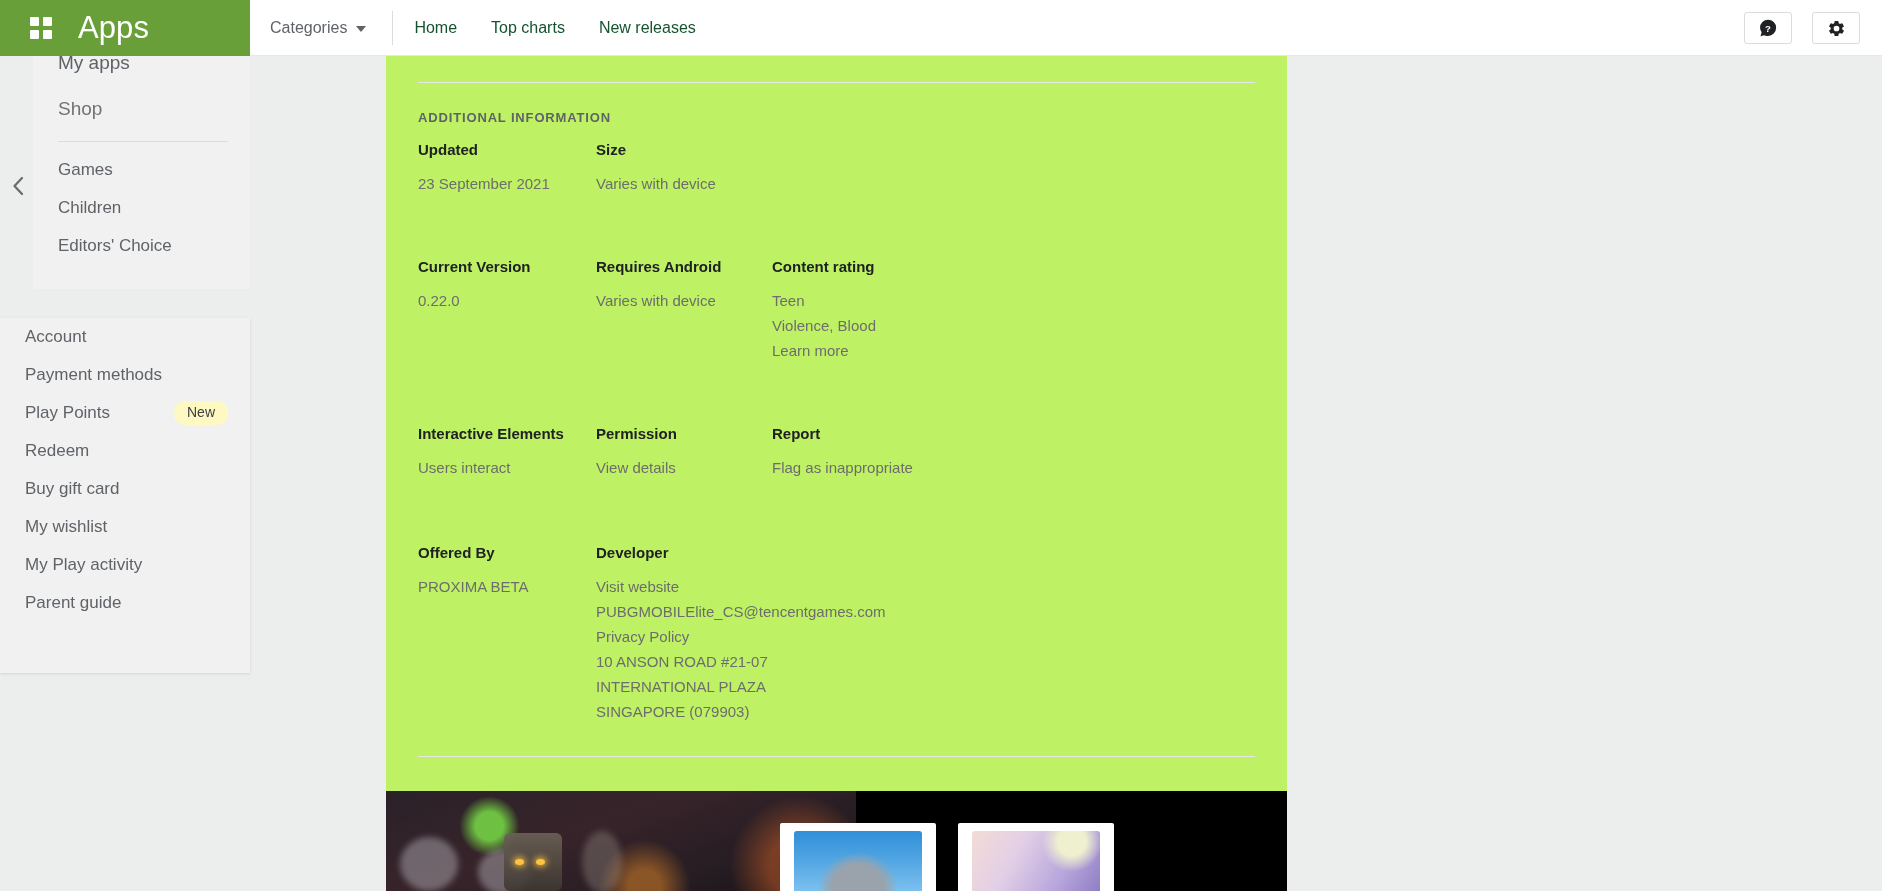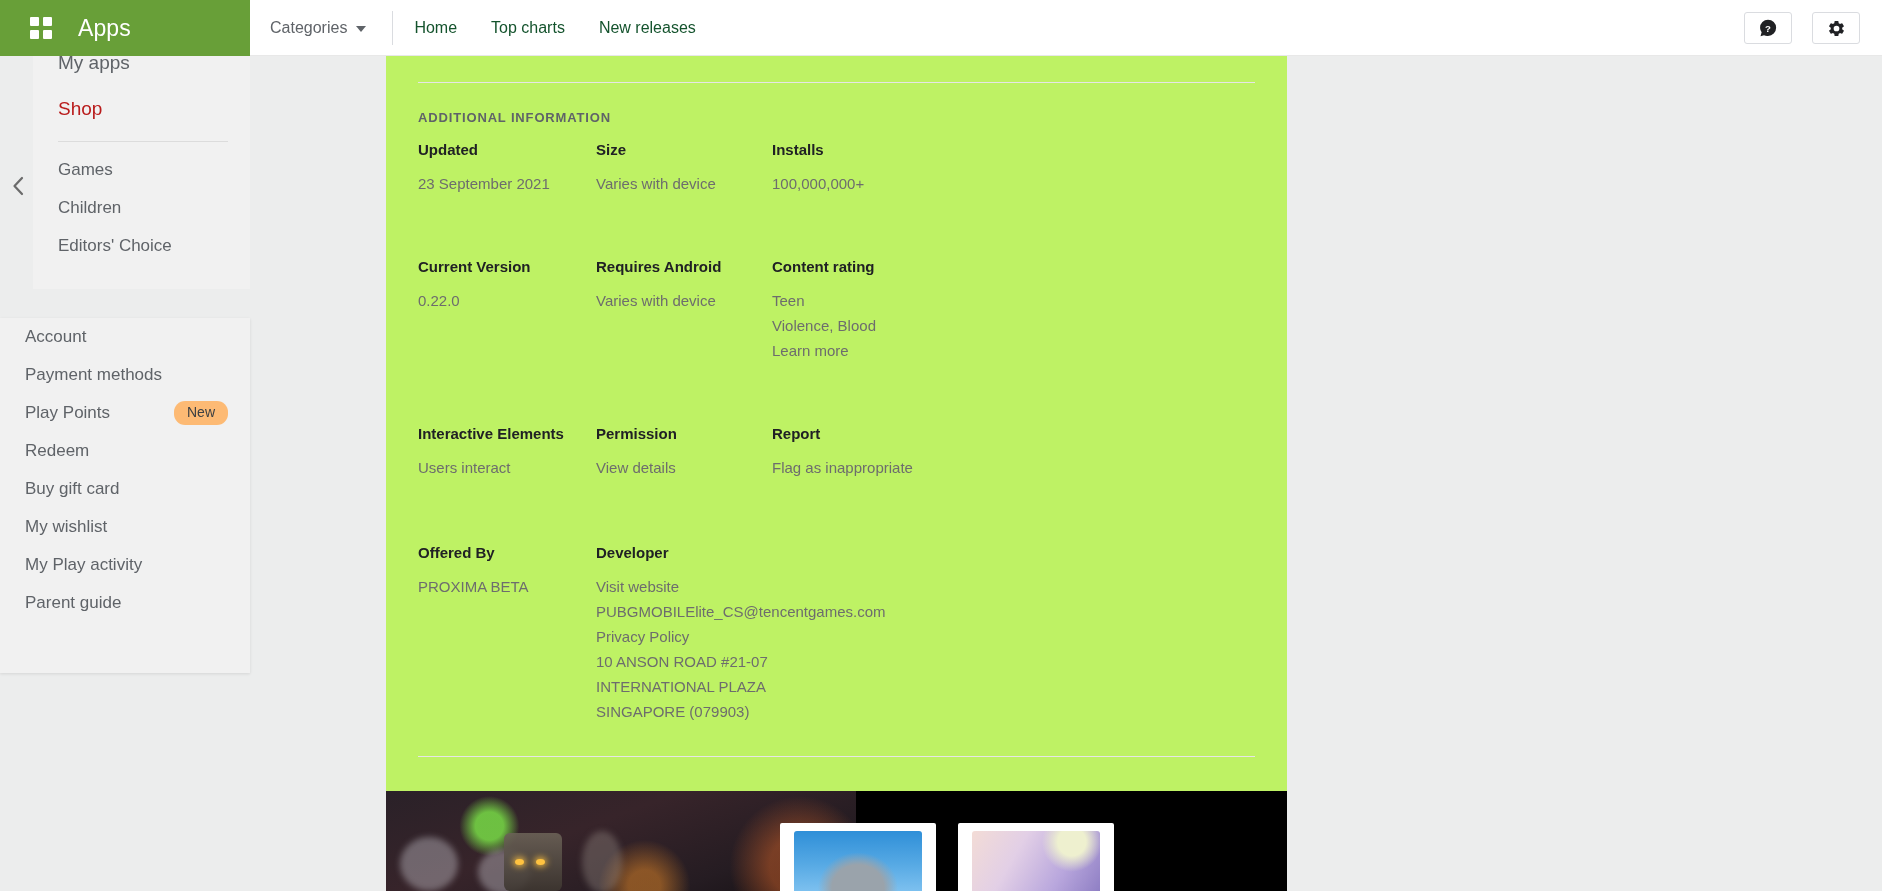--- a/index.html
+++ b/index.html
@@ -28,21 +28,21 @@
     padding-left: 30px;
     z-index: 32;
   }
   .apps-grid-icon {
     width: 22px; height: 22px;
     display: grid; grid-template-columns: 1fr 1fr; grid-template-rows: 1fr 1fr;
     gap: 4px; flex: 0 0 auto;
   }
   .apps-grid-icon i { display:block; background:#ffffff; border-radius:1px; }
   .brand-title {
-    color: #ffffff; font-size: 23px; font-weight: 400;
+    color: #ffffff; font-size: 31px; font-weight: 400;
     margin-left: 26px; letter-spacing: .1px;
   }
 
   .nav {
     position: absolute; left: 250px; top: 0;
     height: 56px; display: flex; align-items: center;
   }
   .nav-cat {
     display: flex; align-items: center; gap: 9px;
     font-size: 16px; color: #5f6368;
@@ -94,31 +94,31 @@
   }
 
   .side-link {
     font-size: 17px; color: #5f6368;
     padding: 0 0 0 25px;
     display: flex; align-items: center;
     height: 38px; cursor: pointer;
     white-space: nowrap;
   }
   .side-link.big { font-size: 19px; height: 46px; }
-  .side-link.accent { color: #b91c1c; }
+  .side-link.accent { color: #737373; }
   .side-sep {
     height: 1px; background: #dcdcdc;
     margin: 9px 22px 9px 25px;
   }
   .side-row {
     display: flex; align-items: center; justify-content: space-between;
     padding-right: 22px;
   }
   .badge-new {
-    background: #fdba74; color: #3c4043;
+    background: #fef9c3; color: #3c4043;
     font-size: 14px; border-radius: 11px;
     padding: 3px 13px; line-height: 1.25;
   }
 
   
   .content-card {
     position: absolute; left: 386px; top: 0;
     width: 901px; height: 791px;
     background: #bef264;
     z-index: 5;
@@ -319,24 +319,20 @@
 
     <div class="info-grid">
       <div class="cell">
         <div class="cell-label">Updated</div>
         <div class="cell-value">23 September 2021</div>
       </div>
       <div class="cell">
         <div class="cell-label">Size</div>
         <div class="cell-value">Varies with device</div>
       </div>
-      <div class="cell">
-        <div class="cell-label">Installs</div>
-        <div class="cell-value">100,000,000+</div>
-      </div>
     </div>
 
     <div class="row-gap-1"></div>
 
     <div class="info-grid">
       <div class="cell">
         <div class="cell-label">Current Version</div>
         <div class="cell-value">0.22.0</div>
       </div>
       <div class="cell">

